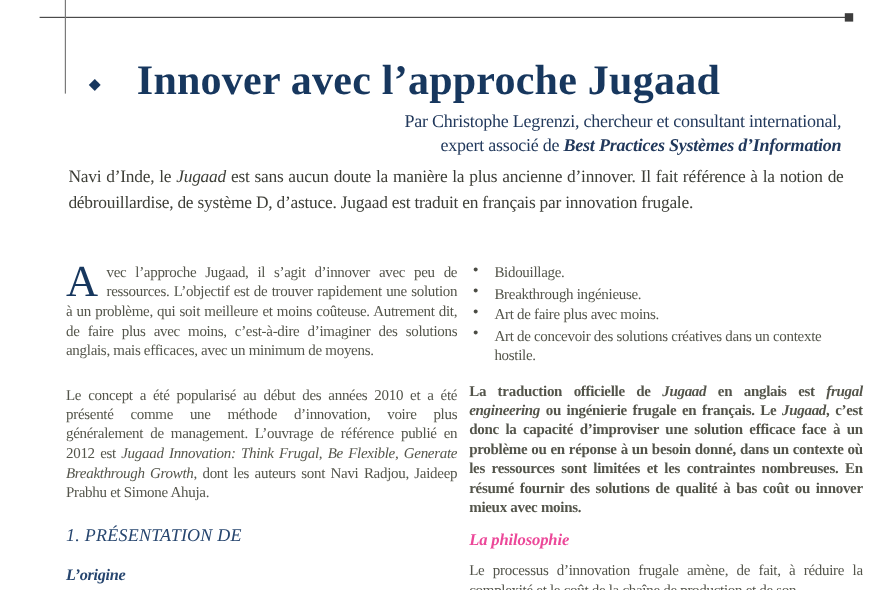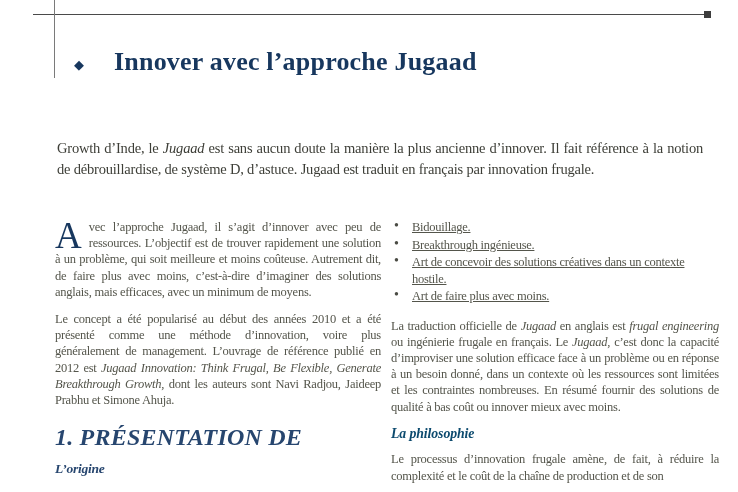--- a/index.html
+++ b/index.html
@@ -8,100 +8,104 @@
     overflow:hidden;font-family:"Liberation Serif","DejaVu Serif",serif;
   }
   
   .top-rule{position:absolute;left:33px;top:14px;width:675px;height:1px;background:#4a4a4a;}
   .top-rule-dot{position:absolute;left:704px;top:11px;width:7px;height:7px;background:#3d3d3d;}
   .margin-vline{position:absolute;left:54px;top:0;width:1px;height:78px;background:#7a7a7a;}
   
   .title-row{position:absolute;left:74px;top:47px;display:flex;align-items:center;}
   .diamond{color:#17375e;font-size:13px;line-height:1;margin-top:4px;}
   h1.title{
-    margin:0 0 0 30px;font-size:26px;font-weight:bold;color:#17375e;
+    margin:0 0 0 30px;font-size:35px;font-weight:bold;color:#17375e;
     letter-spacing:0.2px;white-space:nowrap;
   }
   
   .byline{
     position:absolute;right:37px;top:92px;text-align:right;color:#22395c;
     font-size:15px;line-height:20px;letter-spacing:-0.2px;
   }
   
   .intro{
     position:absolute;left:57px;top:138px;width:646px;margin:0;
     color:#3d3e37;font-size:14.5px;line-height:20.5px;letter-spacing:-0.2px;
     text-align:justify;
   }
   
   .col{position:absolute;top:219px;color:#54554b;font-size:12.5px;
        line-height:16.2px;letter-spacing:-0.25px;}
   .col-left{left:55px;width:326px;}
   .col-right{left:391px;width:328px;}
   .body-p{margin:0;text-align:justify;}
-  .body-p + .body-p{margin-top:11px;}
+  .body-p + .body-p{margin-top:21px;}
   .dropcap{
     float:left;color:#17375e;font-size:37px;line-height:29px;
     padding:2px 7px 0 0;letter-spacing:0;
   }
   
   .section-heading{
-    margin:19px 0 0 0;color:#27466f;font-size:24px;line-height:21px;
-    font-weight:700;letter-spacing:0.2px;
+    margin:19px 0 0 0;color:#27466f;font-size:15px;line-height:21px;
+    font-weight:400;letter-spacing:0.2px;
   }
   .cut-heading{
     margin:13px 0 0 0;color:#27466f;font-weight:bold;font-style:italic;
     font-size:13.5px;line-height:16px;
   }
   
   .bullet-list{margin:0;padding:0;list-style:none;}
-  .bullet-list li{position:relative;padding-left:21px;margin-bottom:1.5px;text-decoration:underline;}
+  .bullet-list li{position:relative;padding-left:21px;margin-bottom:1.5px;}
   .bullet-list li::before{
     content:"\2022";position:absolute;left:3px;top:-1px;color:#4a4b43;font-size:14px;
   }
-  .right-p1{margin-top:13px;}
+  .right-p1{margin-top:13px;font-weight:bold;}
   .subheading{
-    margin:10px 0 0 0;color:#0c4a6e;font-size:13.8px;line-height:18px;
+    margin:10px 0 0 0;color:#ec4899;font-size:13.8px;line-height:18px;
     font-weight:bold;font-style:italic;letter-spacing:-0.1px;
   }
   .right-p2{margin-top:8px;line-height:17px;}
 </style>
 </head>
 <body>
 
 <div class="page">
 
   <div class="top-rule"></div>
   <div class="top-rule-dot"></div>
   <div class="margin-vline"></div>
 
   <div class="title-row">
     <span class="diamond">◆</span>
     <h1 class="title">Innover avec l’approche Jugaad</h1>
   </div>
 
+  <div class="byline">
+    <div>Par Christophe Legrenzi, chercheur et consultant international,</div>
+    <div><span>expert associé de </span><span style="font-style: italic; font-weight: bold;">Best Practices Systèmes d’Information</span></div>
+  </div>
 
-  <p class="intro"><span>Growth d’Inde, le </span><span style="font-style: italic;">Jugaad</span><span> est sans aucun doute la manière la plus ancienne d’innover. Il fait référence à la notion de débrouillardise, de système D, d’astuce. Jugaad est traduit en français par innovation frugale.</span></p>
+  <p class="intro"><span>Navi d’Inde, le </span><span style="font-style: italic;">Jugaad</span><span> est sans aucun doute la manière la plus ancienne d’innover. Il fait référence à la notion de débrouillardise, de système D, d’astuce. Jugaad est traduit en français par innovation frugale.</span></p>
 
   <div class="col col-left">
     <p class="body-p">
       <span class="dropcap">A</span><span>vec l’approche Jugaad, il s’agit d’innover avec peu de ressources. L’objectif est de trouver rapidement une solution à un problème, qui soit meilleure et moins coûteuse. Autrement dit, de faire plus avec moins, c’est-à-dire d’imaginer des solutions anglais, mais efficaces, avec un minimum de moyens.</span>
     </p>
     <p class="body-p"><span>Le concept a été popularisé au début des années 2010 et a été présenté comme une méthode d’innovation, voire plus généralement de management. L’ouvrage de référence publié en 2012 est </span><span style="font-style: italic;">Jugaad Innovation: Think Frugal, Be Flexible, Generate Breakthrough Growth</span><span>, dont les auteurs sont Navi Radjou, Jaideep Prabhu et Simone Ahuja.</span></p>
     <h2 class="section-heading">
       <span><span style="font-style: italic;">1. PRÉSENTATION DE</span></span><br>
     </h2>
     <h3 class="cut-heading">L’origine</h3>
   </div>
 
   <div class="col col-right">
     <ul class="bullet-list">
       <li>Bidouillage.</li>
       <li>Breakthrough ingénieuse.</li>
+      <li>Art de faire plus avec moins.</li>
       <li>Art de concevoir des solutions créatives dans un contexte hostile.</li>
-      <li>Art de faire plus avec moins.</li>
     </ul>
     <p class="body-p right-p1"><span>La traduction officielle de </span><span style="font-style: italic;">Jugaad</span><span> en anglais est </span><span style="font-style: italic;">frugal engineering</span><span> ou ingénierie frugale en français. Le </span><span style="font-style: italic;">Jugaad</span><span>, c’est donc la capacité d’improviser une solution efficace face à un problème ou en réponse à un besoin donné, dans un contexte où les ressources sont limitées et les contraintes nombreuses. En résumé fournir des solutions de qualité à bas coût ou innover mieux avec moins.</span></p>
     <h3 class="subheading">La philosophie</h3>
     <p class="body-p right-p2">Le processus d’innovation frugale amène, de fait, à réduire la complexité et le coût de la chaîne de production et de son</p>
   </div>
 
 </div>
 
 </body></html>

